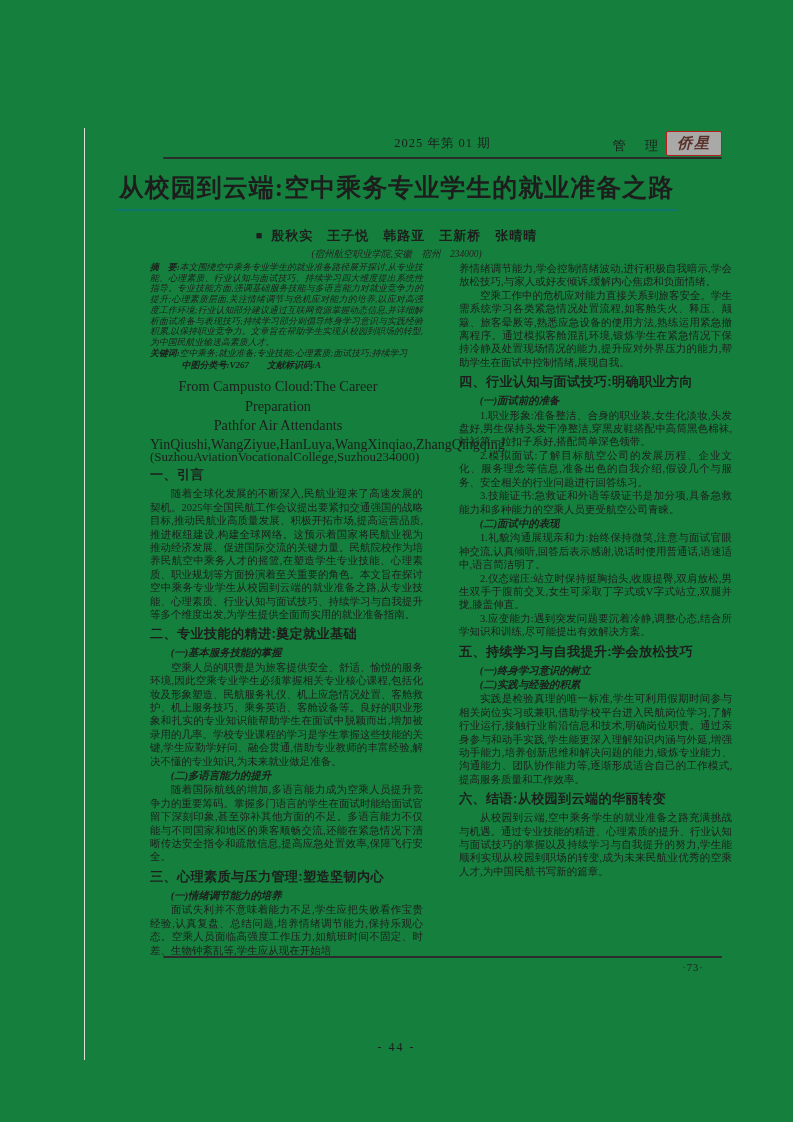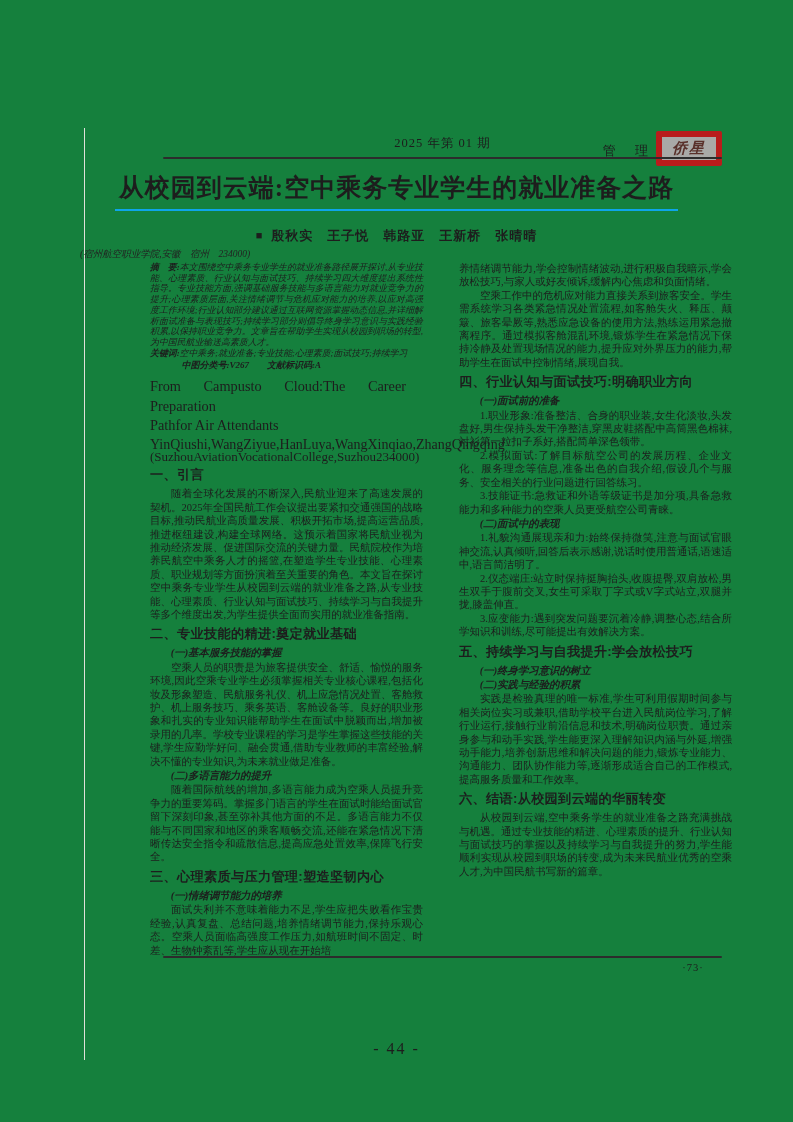--- a/index.html
+++ b/index.html
@@ -9,68 +9,68 @@
     font-family:"Liberation Serif","DejaVu Serif",serif;
   }
   .page-edge-line { position:absolute; left:84px; top:128px; width:1px; height:932px; background:#e0e0da; }
 
   
   .header { position:absolute; top:131px; left:163px; width:559px; height:26px; font-size:12.5px; }
   .header-issue { position:absolute; left:0; right:0; top:4px; text-align:center; letter-spacing:1px; }
   .header-right { position:absolute; right:0; top:0; display:flex; align-items:center; }
   .header-col { letter-spacing:8px; font-size:13px; padding-top:4px; }
   .stamp {
-    width:54px; height:23px; background:#a9a9a7; border:6px solid #b91c1c; border-radius:2px;
+    width:54px; height:23px; background:#a9a9a7; border:1px solid #b91c1c; border-radius:2px;
     display:flex; align-items:center; justify-content:center;
     color:#59302a; font-weight:bold; font-style:italic; font-size:15px; letter-spacing:2px;
   }
   .header-rule { position:absolute; top:157px; left:163px; width:559px; height:2px; background:#2c2c2c; border-radius:1px; }
 
   
   .title-wrap { position:absolute; top:171px; left:80px; width:633px; text-align:center; }
   .title-text {
     display:inline-block; font-size:25px; font-weight:bold; letter-spacing:1px;
-    border-bottom:2px solid #0ea5e9; padding:0 4px 5px 4px;
+    border-bottom:2px solid #0f766e; padding:0 4px 5px 4px;
   }
   .byline { position:absolute; top:227px; left:80px; width:633px; text-align:center; font-size:13px; font-weight:bold; letter-spacing:1px; }
   .marker { display:inline-block; margin-right:8px; font-size:11px; vertical-align:1px; }
-  .affil { position:absolute; top:248px; left:80px; width:633px; text-align:left; font-size:9.5px; font-style:italic; color:#222; }
+  .affil { position:absolute; top:248px; left:80px; width:633px; text-align:center; font-size:9.5px; font-style:italic; color:#222; }
 
   
   .col { position:absolute; top:262px; width:273px; font-size:10.5px; line-height:13.4px; text-align:justify; }
   .col-left  { left:150px; }
   .col-right { left:459px; }
   .p { margin:0; text-indent:2em; }
   .p.noindent { text-indent:0; }
   .h {
     font-family:"Liberation Sans","DejaVu Sans",sans-serif;
     font-weight:bold; font-size:13.2px; line-height:16px;
     margin:5px 0 4px 0; text-indent:0; letter-spacing:0.3px; text-align:left;
   }
   .sub { margin:1px 0; text-indent:2em; font-weight:bold; font-style:italic; font-size:10.4px; }
 
   
   .abstract, .kwline { font-size:8.9px; line-height:10.7px; font-style:italic; margin:0; }
   .lbl { font-weight:bold; }
   .cls { font-size:9px; line-height:12px; font-style:italic; font-weight:bold; margin:1px 0 0 0; text-indent:3.5em; }
-  .en-block { margin:6px 17px 5px 0; }
+  .en-block { text-align:center; margin:6px 17px 5px 0; }
   .en-title { font-size:14.3px; line-height:19.5px; margin:0; }
   .en-authors { font-size:14px; font-weight:normal; margin:3px 0 0 0; line-height:12px; }
   .en-affil { font-size:13px; margin:0; line-height:11.5px; }
 
   
   .footnote { position:absolute; top:912px; left:150px; width:286px; font-size:8.9px; line-height:14.5px; font-style:italic; }
   .footnote-divider { width:96px; height:1px; background:#4a4a4a; margin:0 0 4px 0; }
   .footnote p { margin:0; }
   .footnote .lbl { font-weight:bold; }
 
   
   .bottom-rule { position:absolute; top:956px; left:163px; width:559px; height:2px; background:#2c2c2c; border-radius:1px; }
   .page-num-side { position:absolute; top:962px; left:663px; width:60px; text-align:center; font-size:10.5px; letter-spacing:1px; }
-  .page-num-bottom { position:absolute; top:1040px; left:0; width:793px; text-align:center; font-size:16px; letter-spacing:2px; }
+  .page-num-bottom { position:absolute; top:1040px; left:0; width:793px; text-align:center; font-size:12px; letter-spacing:2px; }
 </style>
 </head>
 <body>
 
 <div class="page">
   <div class="page-edge-line"></div>
 
   <div class="header">
     <div class="header-issue">2025 年第 01 期</div>
     <div class="header-right">

